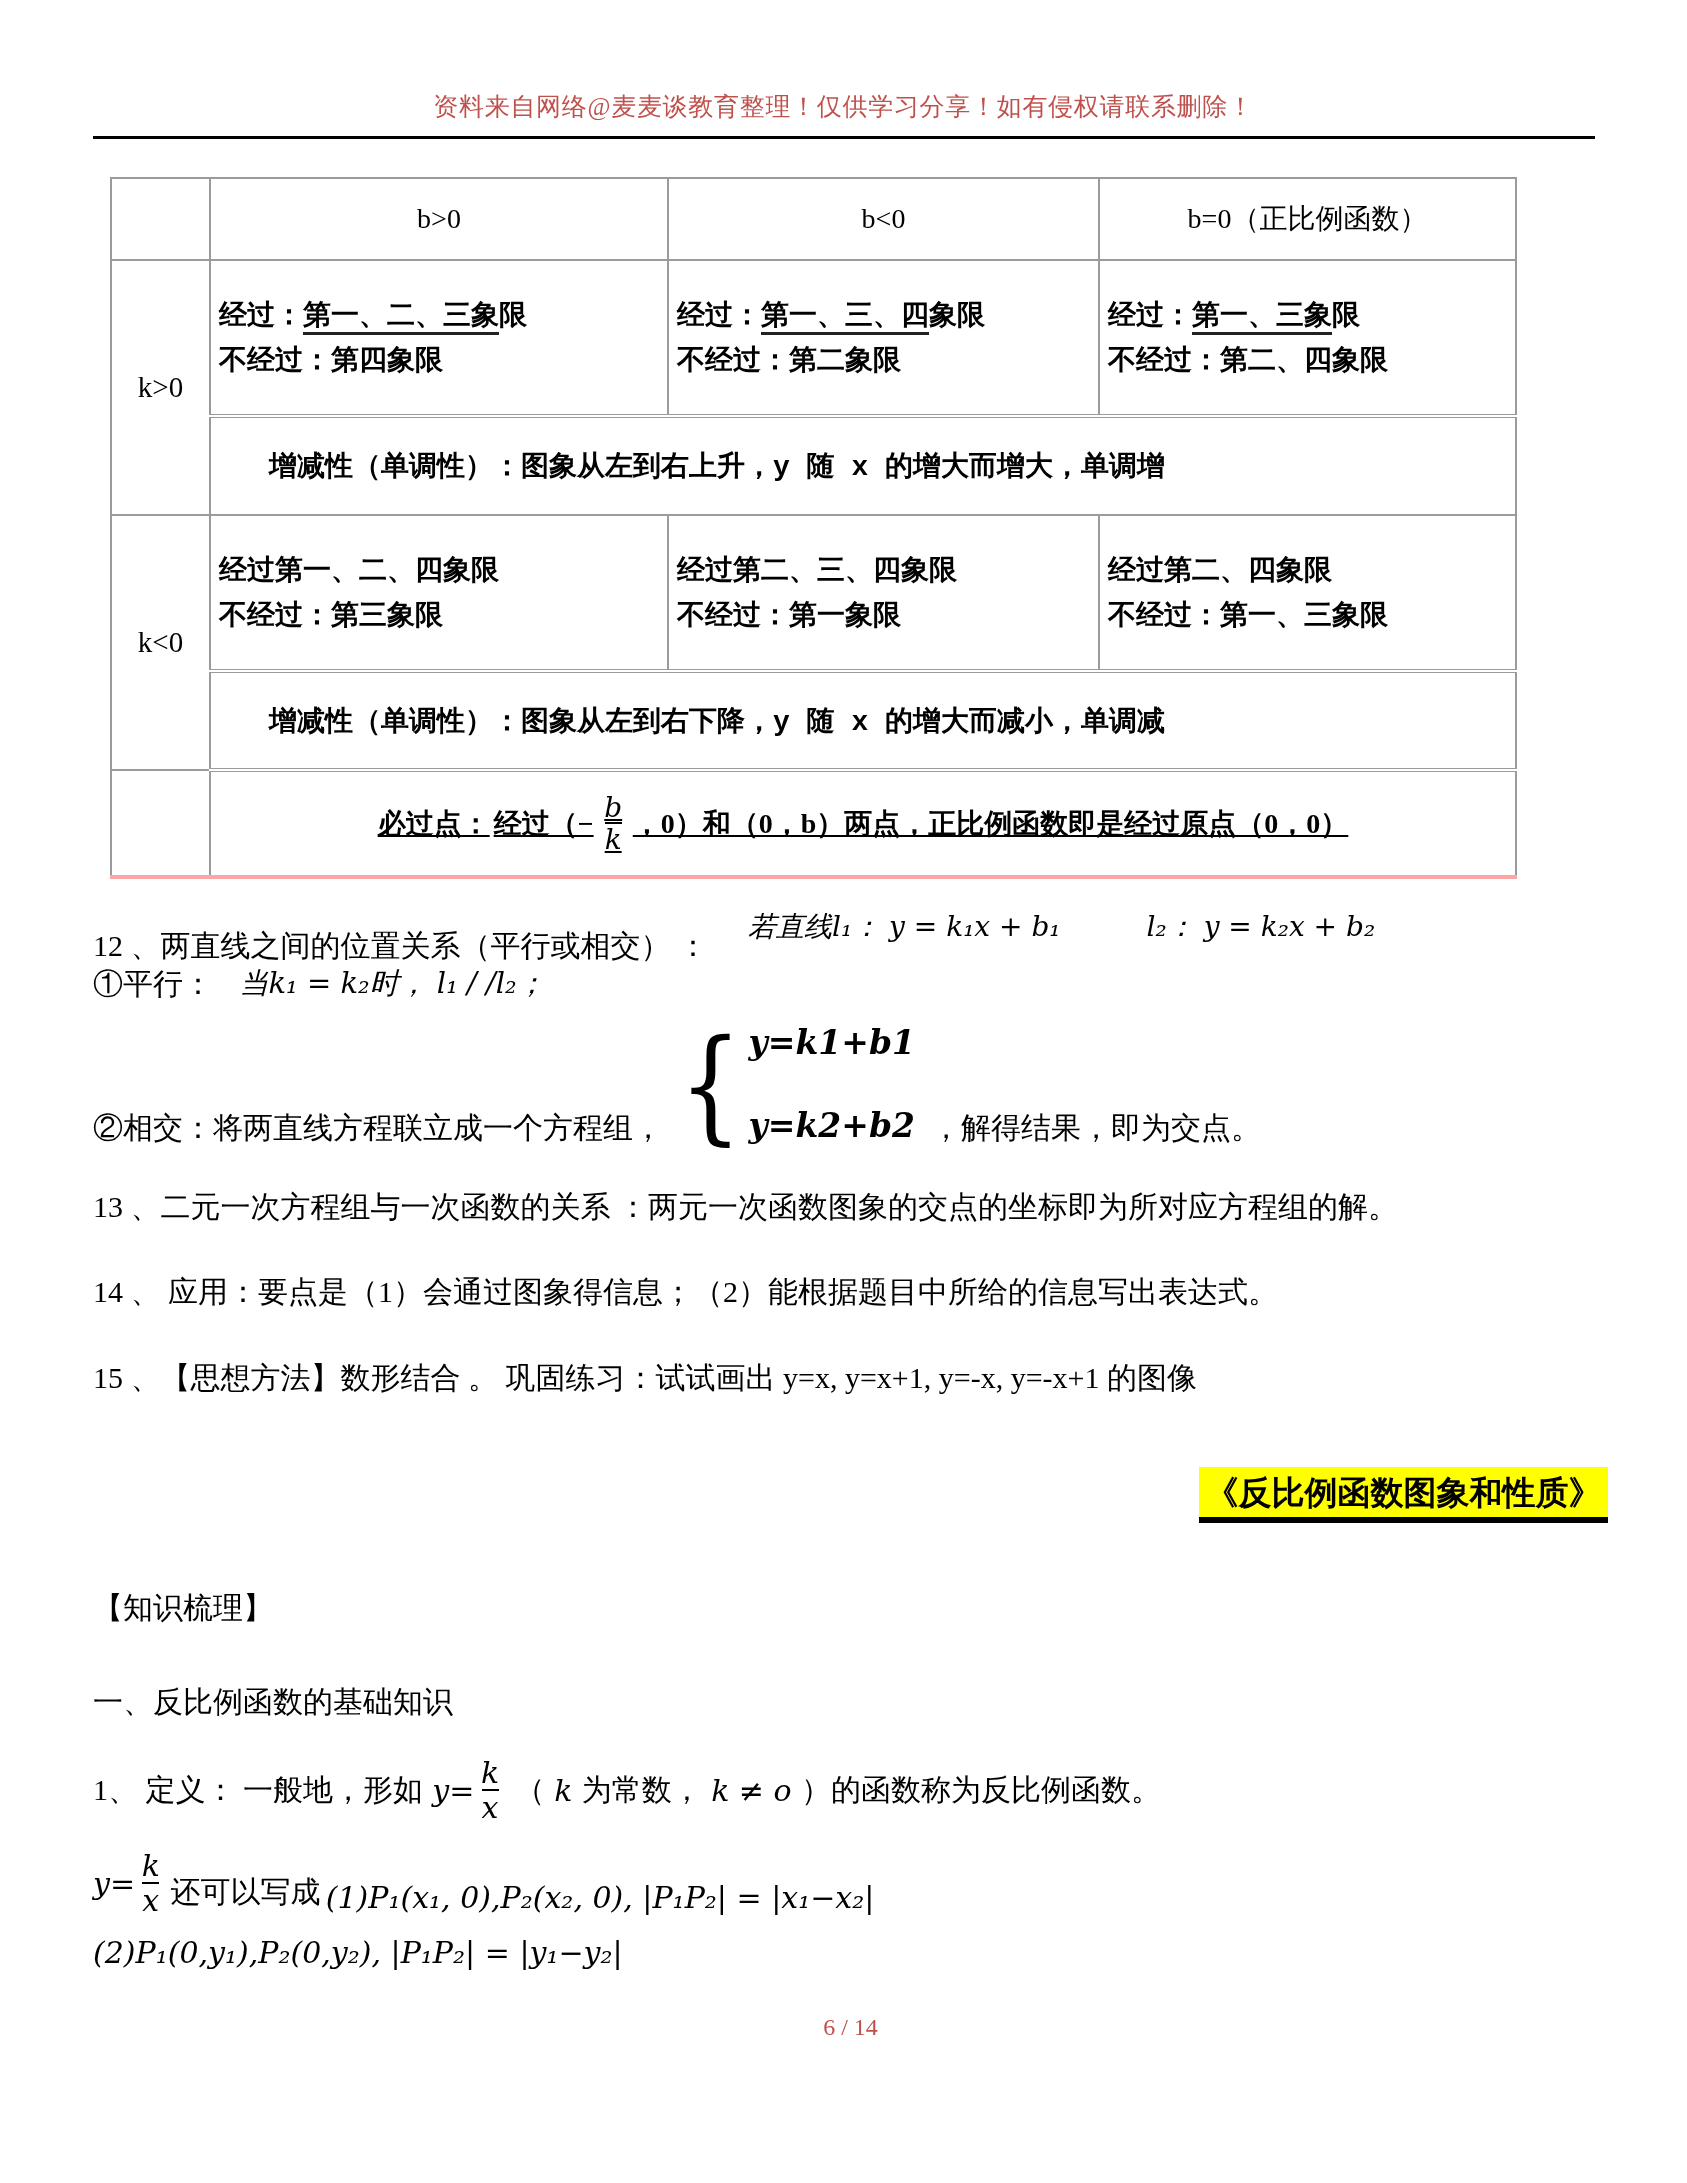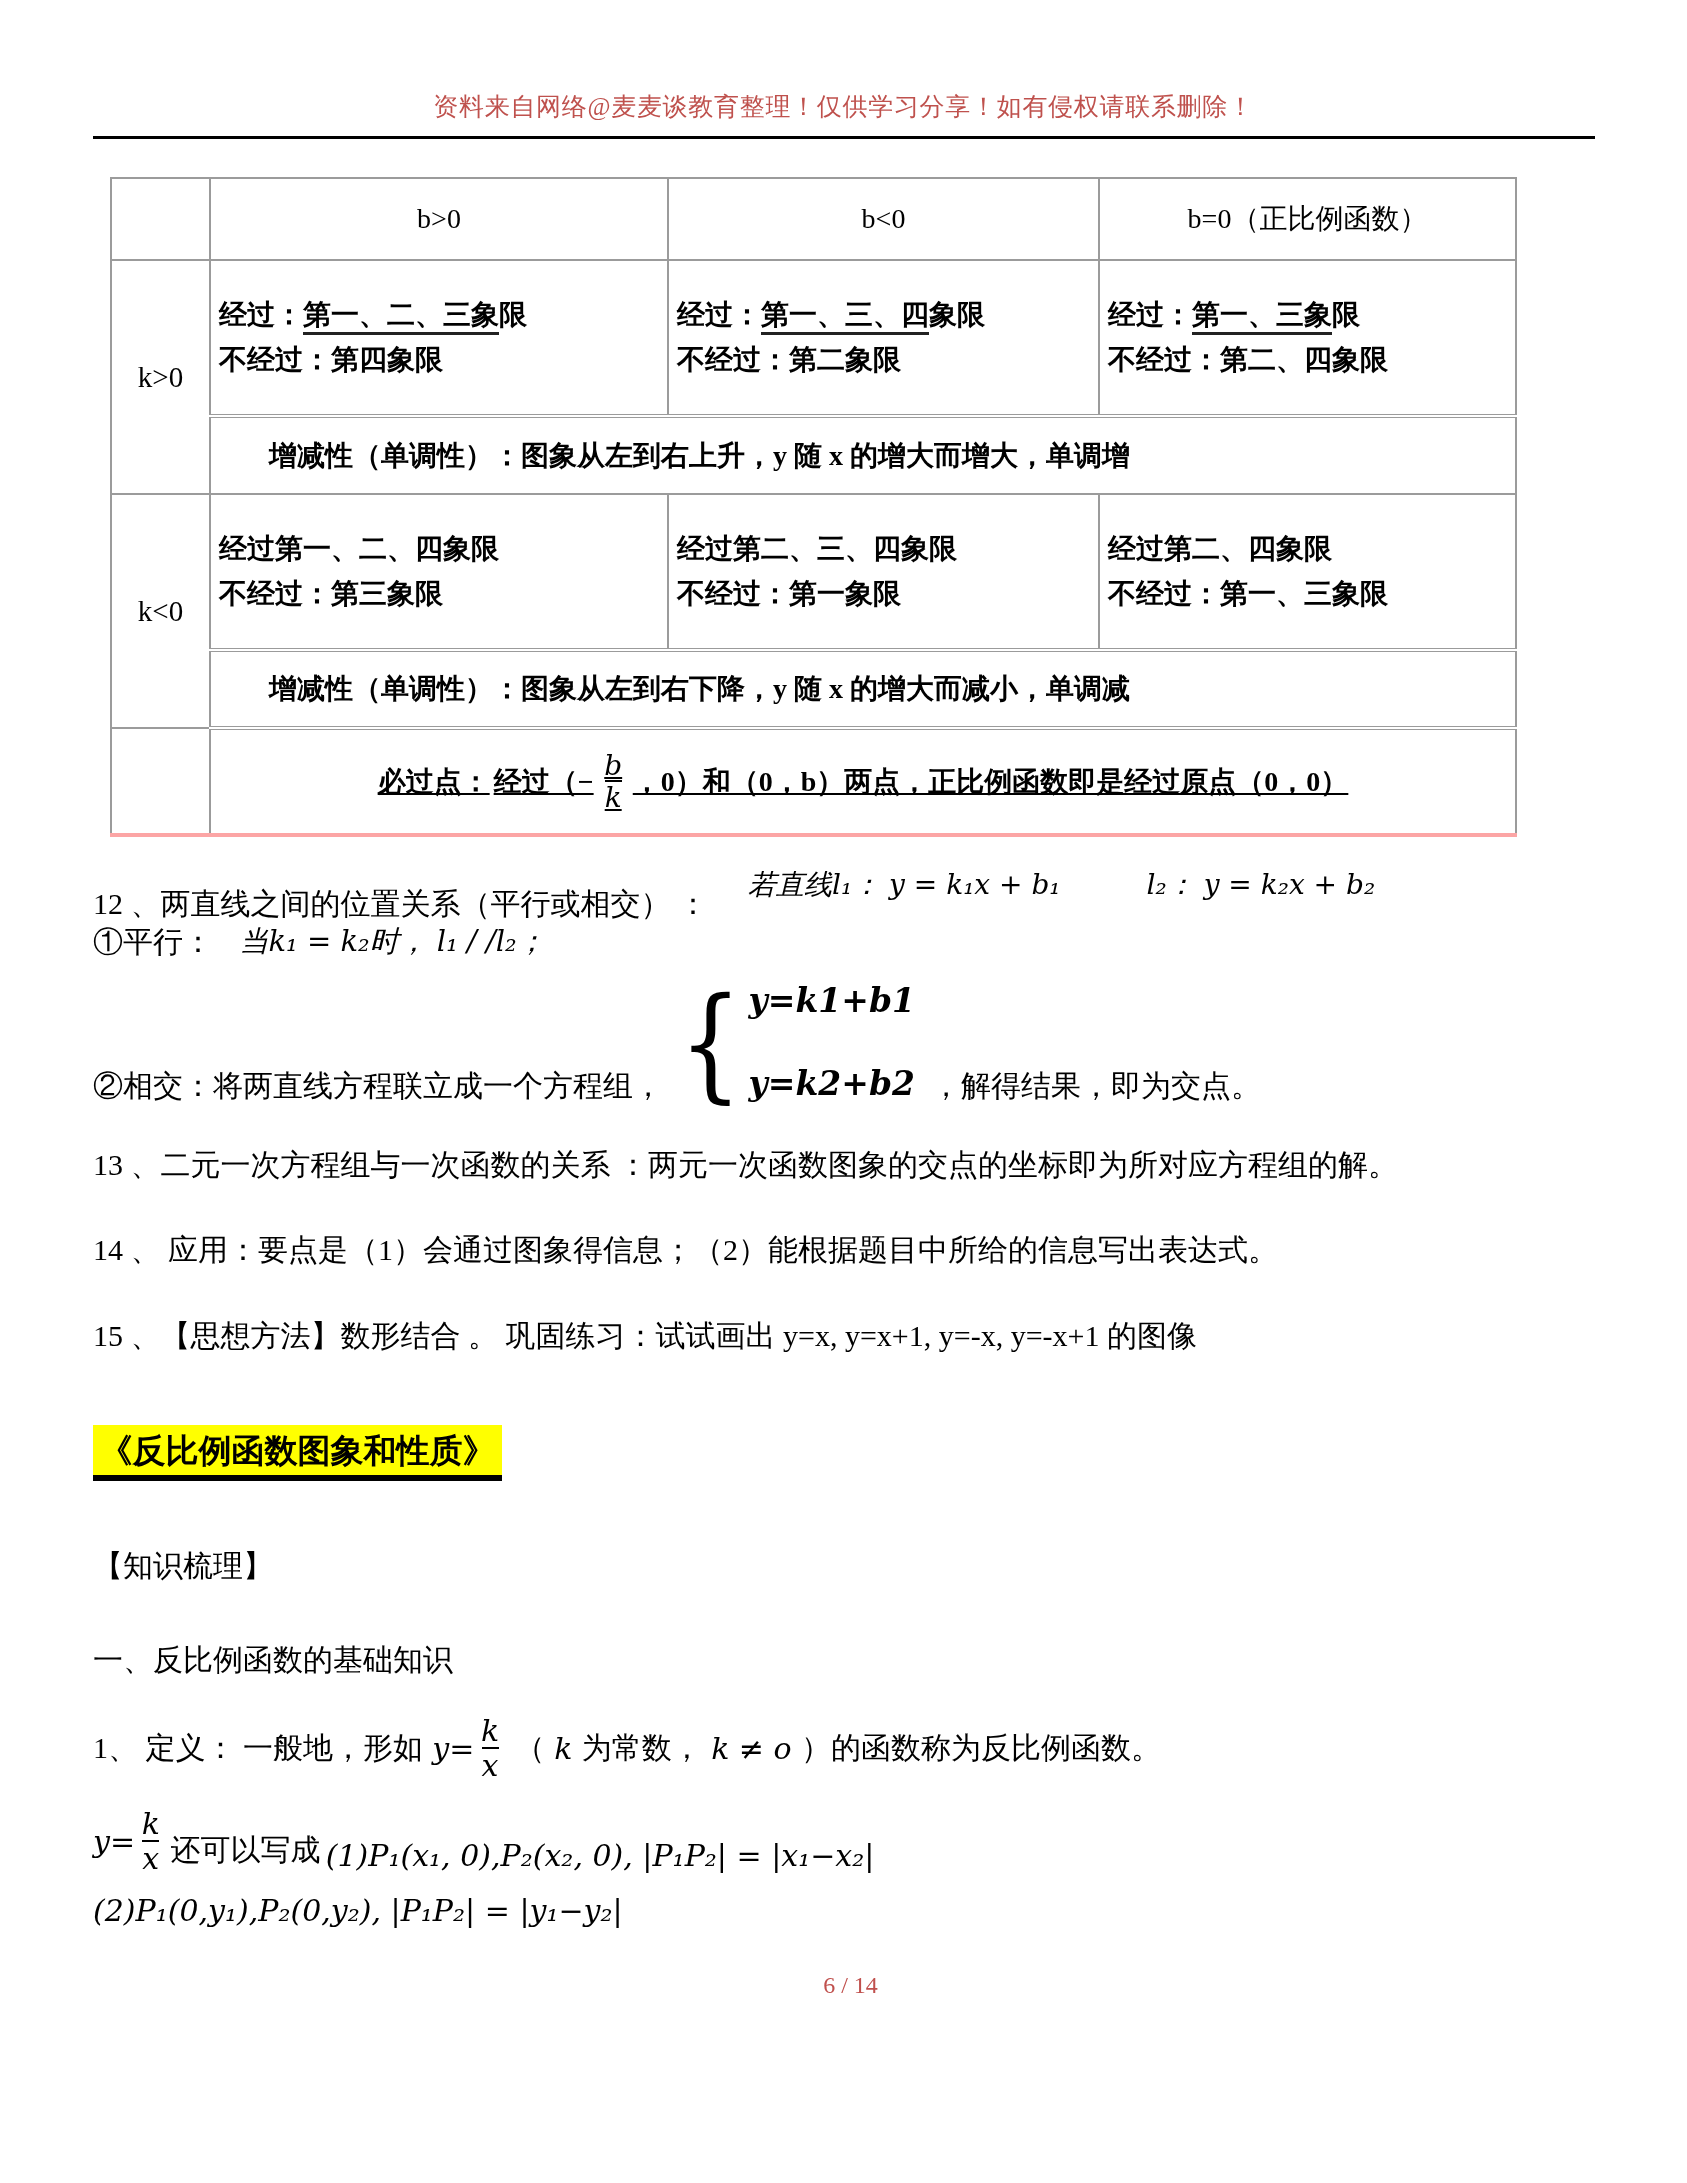--- a/index.html
+++ b/index.html
@@ -12,21 +12,21 @@
   
   .tbl-wrap { margin:38px 0 0 110px; }
   table { border-collapse:collapse; width:1405px; table-layout:fixed; font-size:28px; }
   td { border:2px solid #9b9b9b; vertical-align:middle; }
   col.c0{width:99px} col.c1{width:458px} col.c2{width:431px} col.c3{width:417px}
   tr.hdr td { height:82px; text-align:center; font-size:28px; }
   td.klabel { text-align:center; font-size:29px; }
   td.qcell { height:156px; padding:6.6px 4px 6.6px 8px; font-weight:bold; }
   td.qcell .ln { line-height:1.1; margin:14.6px 0; }
   span.u { border-bottom:3.3px solid #222; padding-bottom:2.6px; }
-  tr.mono td { height:78px; border-top:4.6px double #9b9b9b; }
+  tr.mono td { height:99px; border-top:4.6px double #9b9b9b;font-family:Liberation Mono, monospace; }
   .mono-in { padding-left:58px; font-weight:bold; }
   .mono-in .mtext { font-weight:bold; }
   tr.mustpass td.mp { height:107px; border-top:4.6px double #9b9b9b; }
   .mp-in { display:flex; align-items:center; justify-content:center; font-weight:bold; gap:4px; }
   tbody tr:last-child td { border-bottom:4px solid #fca5a5;text-decoration:underline; }
 
   .frac { display:inline-flex; flex-direction:column; align-items:center;
           font-family:"DejaVu Serif", serif; font-style:italic; font-weight:normal;
           line-height:1.05; margin:0 6.6px; vertical-align:middle; }
   .frac .den { border-top:2.6px solid #000; padding-top:1.3px; }
@@ -44,21 +44,21 @@
 
   .pint { margin-top:20px; display:flex; align-items:flex-end; }
   .sys { display:flex; align-items:center; margin:0 16px; }
   .sys .brace { font-family:"DejaVu Serif", serif; font-size:99px; font-weight:normal;
                 transform:scaleY(1.25); line-height:1; }
   .sys .eqs { display:flex; flex-direction:column; gap:42px; font-size:33px;
               font-weight:bold; font-family:"DejaVu Serif", serif; font-style:italic; margin-left:6.6px;text-align:center; }
 
   .p13 { margin-top:41px; } .p14 { margin-top:48px; } .p15 { margin-top:48px; }
 
-  .sec-title-row { margin-top:71px; text-align:left; }
+  .sec-title-row { margin-top:71px; text-align:right; }
   .sec-title { display:inline-block; background:#ffff00; font-weight:bold; font-size:33px;
                padding:4px 6.6px 1.3px 6.6px; border-bottom:6px solid #000; }
 
   .outline { margin-top:65px; font-size:30px; }
   .sub1 { margin-top:53px; font-size:30px; }
 
   .pdef { margin-top:34px; display:flex; align-items:center; font-size:30px; }
   .pdef .fracblk { font-size:30px; display:inline-flex; align-items:center; margin:0 9.3px; }
   .pdef .ksym { font-family:"DejaVu Serif", serif; font-style:italic; margin:0 9.3px; }
 

